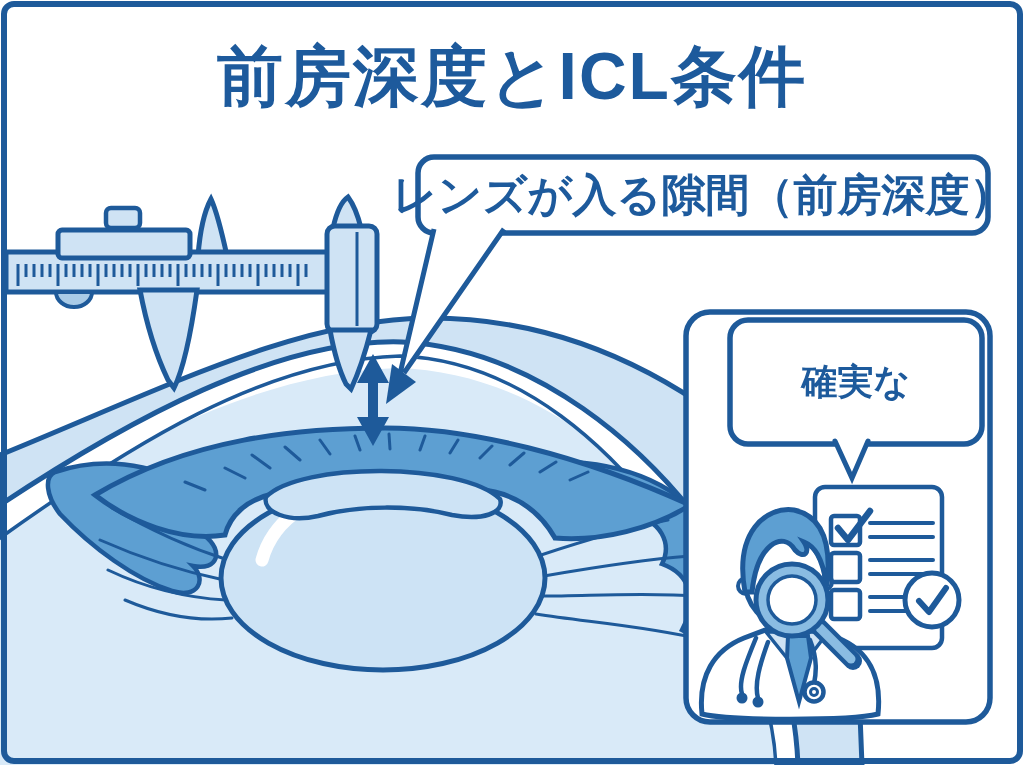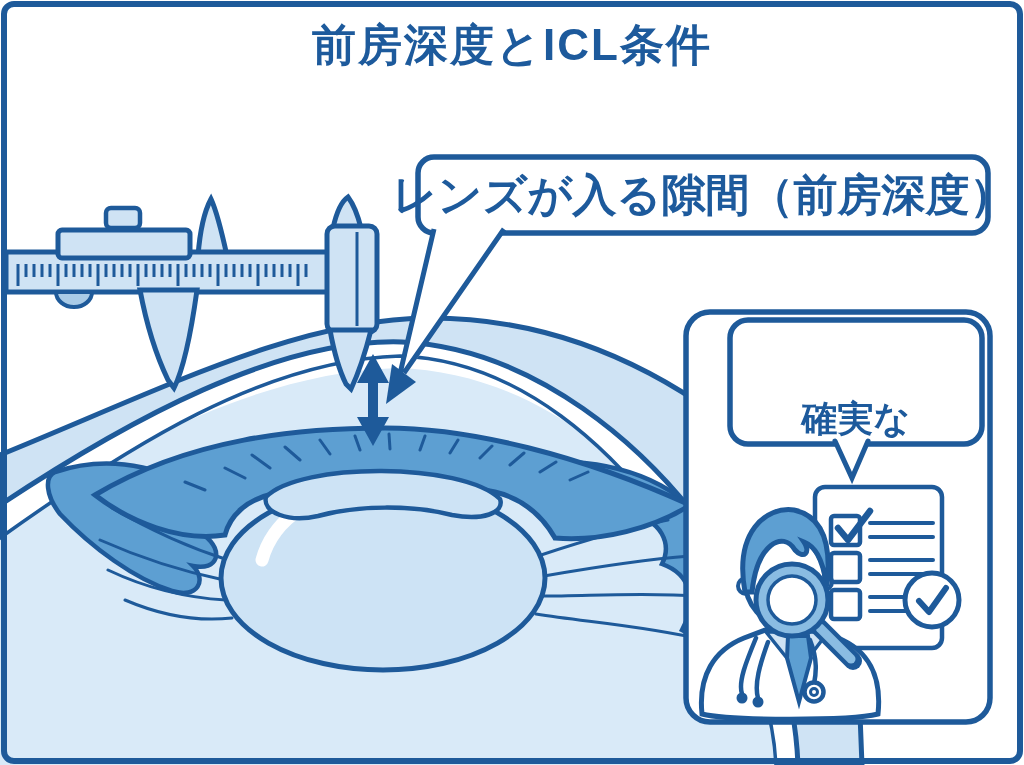--- a/index.html
+++ b/index.html
@@ -7,31 +7,31 @@
     --medium_blue:#5d9fd2; --lens_fill:#cde3f5; --shade_blue:#a9cbe7; --glass_blue:#8abce2;
     --background:#ffffff;
   }
   html,body{margin:0;padding:0;background:#dddddd;}
   .stage{
     position:relative;width:1024px;height:765px;background:var(--background);
     overflow:hidden;font-family:"Liberation Sans","DejaVu Sans",sans-serif;
   }
   .stage svg{position:absolute;left:0;top:0;}
   .title{
-    position:absolute;top:16px;left:0;right:0;margin:0;text-align:center;
-    font-size:44px;font-weight:800;letter-spacing:2px;color:var(--title_text);
+    position:absolute;top:16px;left:0;right:0;margin:16px;text-align:center;
+    font-size:66px;font-weight:800;letter-spacing:2px;color:var(--title_text);
   }
   .chamber-label{
     position:absolute;left:418px;top:157px;width:570px;height:76px;
     display:flex;align-items:center;justify-content:center;
     font-size:44px;font-weight:800;color:var(--title_text);white-space:nowrap;
   }
   .judgment-label{
     position:absolute;left:730px;top:320px;width:252px;height:124px;
-    display:flex;flex-direction:column;align-items:center;justify-content:flex-end;
+    display:flex;flex-direction:column;align-items:center;justify-content:center;
     font-size:36px;font-weight:800;color:var(--title_text);line-height:1.35;
   }
   
   .sI{stroke:var(--ink);fill:none;}
   .fW{fill:#fff;}
   .fK{fill:var(--ink);}
   .fWs{fill:#fff;stroke:var(--ink);}
   .fBs{fill:var(--band_fill);stroke:var(--ink);}
   .fMs{fill:var(--medium_blue);stroke:var(--ink);}
   .fLs{fill:var(--lens_fill);stroke:var(--ink);}

